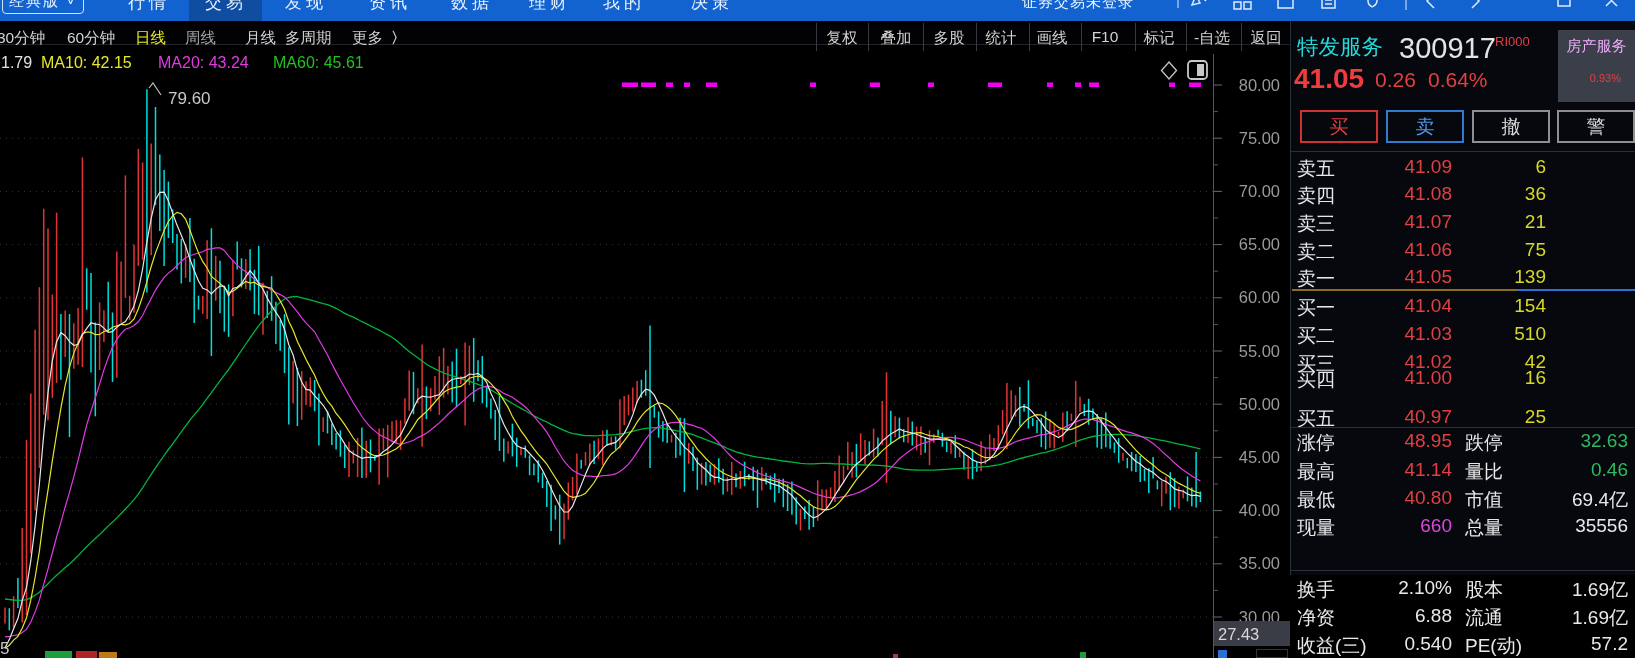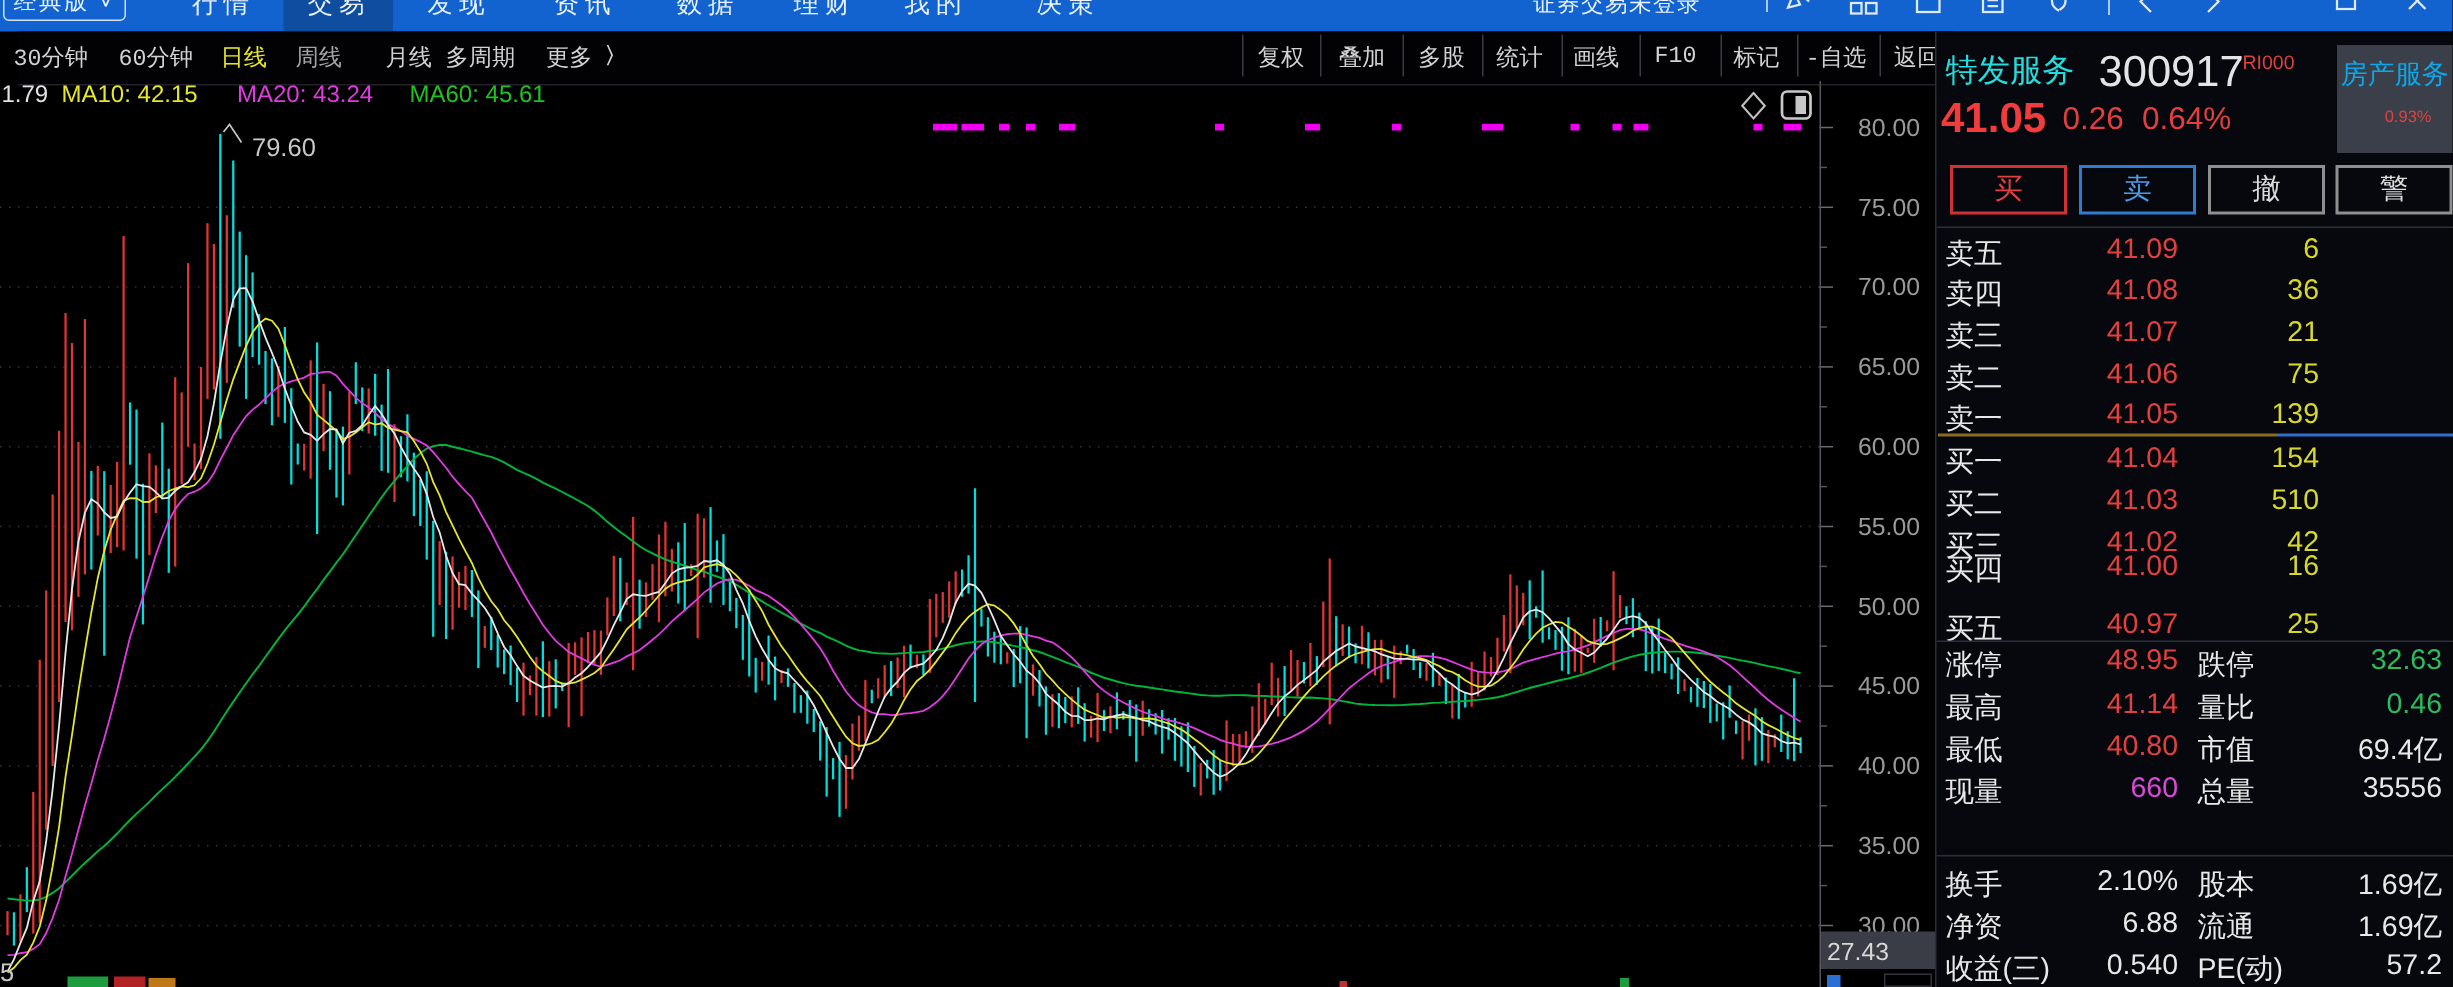--- a/index.html
+++ b/index.html
@@ -3,24 +3,24 @@
 <style>
 * { margin:0; padding:0; box-sizing:border-box; }
 html,body { width:1635px; height:658px; overflow:hidden; background:#000;
   font-family:"Liberation Sans", sans-serif; }
 .abs { position:absolute; }
 #topbar { position:absolute; left:0; top:0; width:1635px; height:21px; background:#1263cf; overflow:hidden; }
 #topbar .mi { position:absolute; top:-9px; font-size:17px; color:#e8f2ff; letter-spacing:4px; }
 #seltab { position:absolute; left:189px; top:0; width:73px; height:21px; background:#0f4da0; }
 #verbox { position:absolute; left:2px; top:-10px; width:82px; height:24px; border:1px solid #cfe2f8; border-radius:4px; }
 #verbox span { position:absolute; left:6px; top:1px; font-size:15px; color:#e8f2ff; letter-spacing:2px;}
-#toolrow { position:absolute; left:12px; top:21px; width:1290px; height:36px; background:#020204; border-bottom:1px solid #222228;font-family:Liberation Mono, monospace; }
+#toolrow { position:absolute; left:0; top:21px; width:1290px; height:24px; background:#020204; border-bottom:1px solid #222228; }
 #toolrow .t { position:absolute; top:7px; font-size:15.5px; color:#d2d2d2; white-space:nowrap; }
 #toolrow .sep { position:absolute; top:2px; width:1px; height:28px; background:#3a3a42; }
-#panel { position:absolute; left:1290px; top:21px; width:345px; height:637px; background:#06080e; border-left:1px solid #2b2f3a;padding-left:36px; }
+#panel { position:absolute; left:1290px; top:21px; width:345px; height:554px; background:#06080e; border-left:1px solid #2b2f3a;padding-left:36px; }
 .prow { position:absolute; left:0; width:345px; height:28px; font-size:19px; }
 .prow .l { position:absolute; left:6px; top:3px; color:#e8e8e8; }
 .prow .v1 { position:absolute; right:184px; top:3px; color:#e24040; }
 .prow .v1y { position:absolute; right:90px; top:3px; color:#d8d828; }
 .prow .l2 { position:absolute; left:174px; top:3px; color:#e8e8e8;text-align:right; }
 .prow .v2 { position:absolute; right:8px; top:3px; color:#e8e8e8; }
 .red { color:#e24040 !important; } .grn { color:#2dbb5e !important; }
 .mag { color:#d94ad9 !important; } .wht { color:#e8e8e8 !important; }
 .btn { position:absolute; top:89px; width:78px; height:33px; font-size:19px; text-align:center; line-height:30px; }
 </style></head>
@@ -450,21 +450,21 @@
 <rect x="1080" y="652" width="6" height="6" fill="#1d9e3e"></rect>
 <rect x="1218" y="650" width="9" height="8" fill="#2b6fd4"></rect>
 <rect x="1256.5" y="649.5" width="31" height="8" fill="none" stroke="#34343c" stroke-width="1"></rect>
 
 </svg>
 <div id="panel">
 <div class="abs" style="left:6px; top:11px; font-size:21.5px; color:#25dcdc">特发服务</div>
 <div class="abs" style="left:108px; top:11px; font-size:29px; color:#e4e4e4">300917</div>
 <div class="abs" style="left:204px; top:13px; font-size:13px; color:#e24040">RI000</div>
 <div class="abs" style="left:267px; top:9px; width:77px; height:72px; background:#3a3f49">
-      <div style="position:absolute; left:50%; transform:translateX(-50%); top:7px; font-size:18px; color:#0ea5e9; white-space:nowrap">房产服务</div>
+      <div style="position:absolute; left:50%; transform:translateX(-50%); top:7px; font-size:15px; color:#f0abfc; white-space:nowrap">房产服务</div>
       <div style="position:absolute; right:14px; top:42px; font-size:11px; color:#e24040">0.93%</div>
     </div>
 <div class="abs" style="left:3px; top:42px; font-size:28px; font-weight:bold; color:#f03c3c">41.05</div>
 <div class="abs" style="left:84px; top:47px; font-size:21px; color:#e24040">0.26</div>
 <div class="abs" style="left:137px; top:47px; font-size:21px; color:#e24040">0.64%</div>
 <div class="btn" style="left:9px; border:2px solid #cf3232; color:#e24040">买</div>
 <div class="btn" style="left:95px; border:2px solid #2f7bd0; color:#4d9ae8">卖</div>
 <div class="btn" style="left:181px; border:2px solid #8f8f8f; color:#dcdcdc">撤</div>
 <div class="btn" style="left:266px; border:2px solid #8f8f8f; color:#dcdcdc">警</div>
 <div class="abs" style="left:0; top:130px; width:345px; height:1px; background:#2b2f3a"></div>

